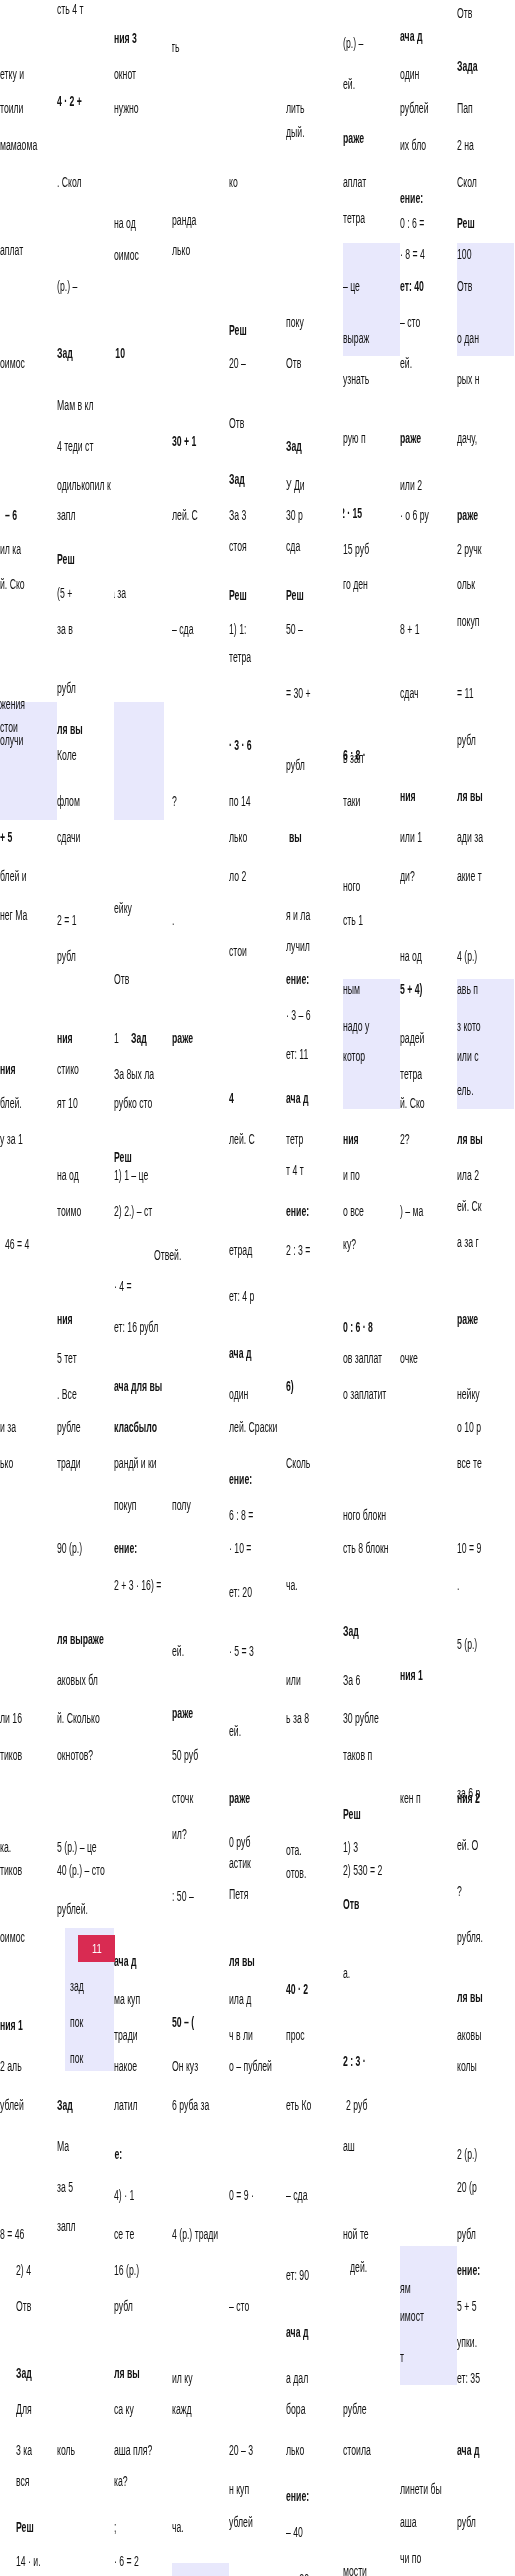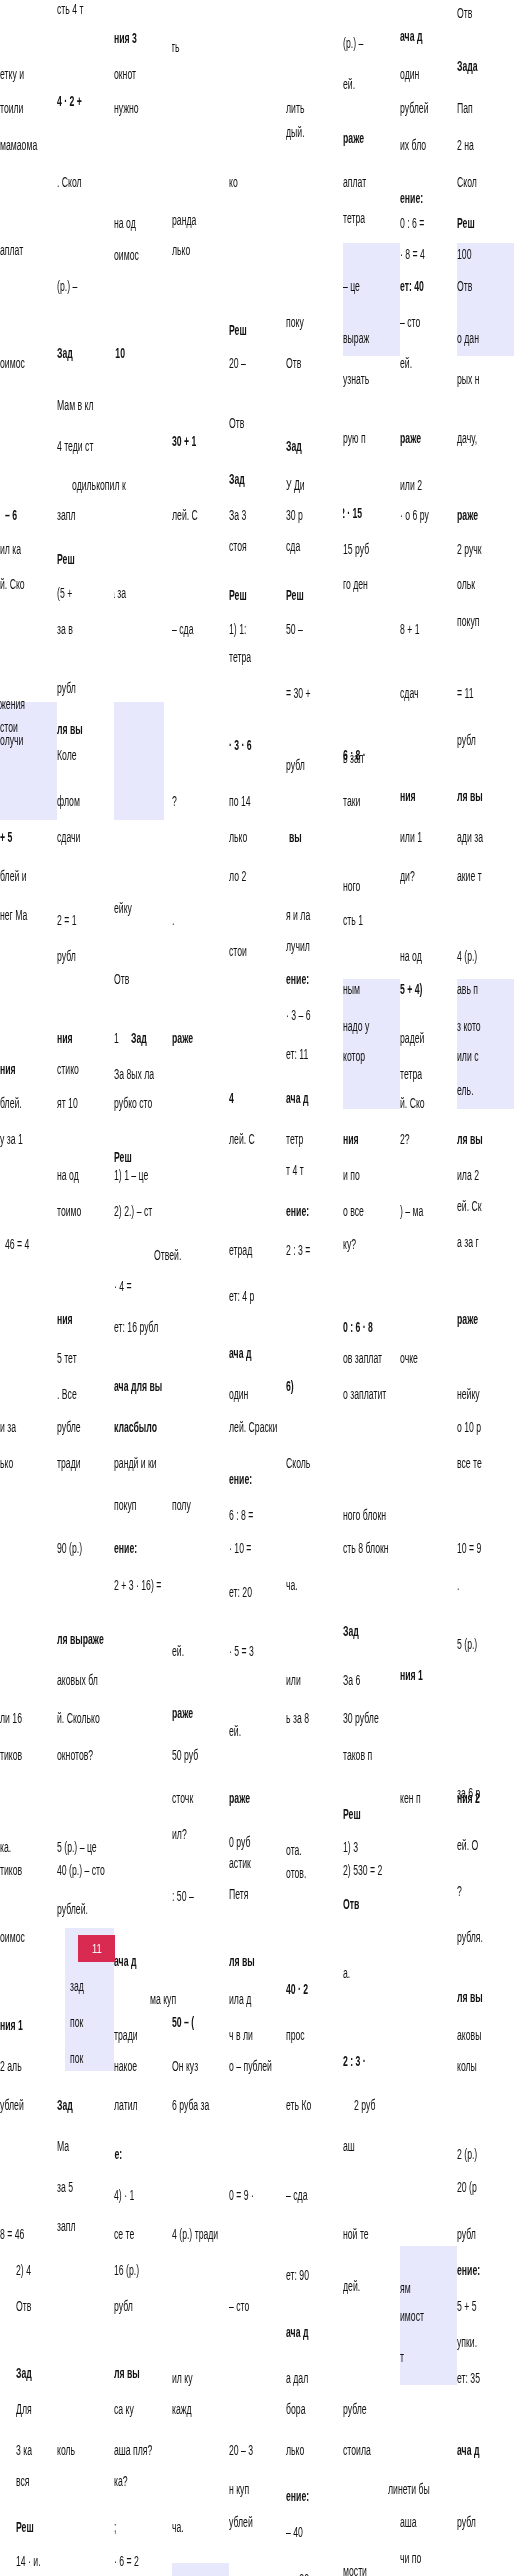--- a/index.html
+++ b/index.html
@@ -210,21 +210,21 @@
       </div>
       <div class="tile" style="left: 343px; top: 430px; height: 20.6px;">
         <span class="frag" style="left: 0px; top: 0px;">рую п</span>
       </div>
       <div class="tile" style="left: 400px; top: 430px; height: 20.6px;">
         <span class="frag b" style="left: 0px; top: 0px;">раже</span>
       </div>
       <div class="tile" style="left: 457px; top: 430px; height: 20.6px;">
         <span class="frag" style="left: 0px; top: 0px;">дачу,</span>
       </div>
-      <div class="tile" style="left: 57px; top: 477px; height: 20.6px; margin-left: 15px;">
+      <div class="tile" style="left: 57px; top: 477px; height: 20.6px;">
         <span class="frag" style="left: 0px; top: 0px;">одилькопил к</span>
       </div>
       <div class="tile" style="left: 229px; top: 471px; height: 20.6px;">
         <span class="frag b" style="left: 0px; top: 0px;">Зад</span>
       </div>
       <div class="tile" style="left: 286px; top: 477px; height: 20.6px;">
         <span class="frag" style="left: 0px; top: 0px;">У Ди</span>
       </div>
       <div class="tile" style="left: 400px; top: 477px; height: 20.6px;">
         <span class="frag" style="left: 0px; top: 0px;">или 2</span>
@@ -850,21 +850,21 @@
       </div>
       <div class="tile" style="left: 229px; top: 1953px; height: 20.6px;">
         <span class="frag b" style="left: 0px; top: 0px;">ля вы</span>
       </div>
       <div class="tile" style="left: 343px; top: 1965px; height: 20.6px;">
         <span class="frag" style="left: 0px; top: 0px;">а.</span>
       </div>
       <div class="tile" style="left: 57px; top: 1978px; height: 20.6px;">
         <span class="frag" style="left: 13px; top: 0px;">зад</span>
       </div>
-      <div class="tile" style="left: 114px; top: 1991px; height: 20.6px; margin-left: 36px;">
+      <div class="tile" style="left: 114px; top: 1991px; height: 20.6px;">
         <span class="frag" style="left: 0px; top: 0px;">ма куп</span>
       </div>
       <div class="tile" style="left: 229px; top: 1991px; height: 20.6px;">
         <span class="frag" style="left: 0px; top: 0px;">ила д</span>
       </div>
       <div class="tile" style="left: 286px; top: 1981px; height: 20.6px;">
         <span class="frag b" style="left: 0px; top: 0px;">40 · 2</span>
       </div>
       <div class="tile" style="left: 457px; top: 1989px; height: 20.6px;">
         <span class="frag b" style="left: 0px; top: 0px;">ля вы</span>
@@ -919,21 +919,21 @@
       </div>
       <div class="tile" style="left: 114px; top: 2097px; height: 20.6px;">
         <span class="frag" style="left: 0px; top: 0px;">латил</span>
       </div>
       <div class="tile" style="left: 172px; top: 2097px; height: 20.6px;">
         <span class="frag" style="left: 0px; top: 0px;">6 руба за</span>
       </div>
       <div class="tile" style="left: 286px; top: 2097px; height: 20.6px;">
         <span class="frag" style="left: 0px; top: 0px;">еть Ко</span>
       </div>
-      <div class="tile" style="left: 354px; top: 2097px; height: 20.6px;">
+      <div class="tile" style="left: 346px; top: 2097px; height: 20.6px;">
         <span class="frag" style="left: 0px; top: 0px;">2 руб</span>
       </div>
       <div class="tile" style="left: 57px; top: 2138px; height: 20.6px;">
         <span class="frag" style="left: 0px; top: 0px;">Ма</span>
       </div>
       <div class="tile" style="left: 114px; top: 2146px; height: 20.6px;">
         <span class="frag b" style="left: -15.5px; top: 0px;">ение:</span>
       </div>
       <div class="tile" style="left: 343px; top: 2138px; height: 20.6px;">
         <span class="frag" style="left: 0px; top: 0px;">аш</span>
@@ -976,21 +976,21 @@
       </div>
       <div class="tile" style="left: 0px; top: 2262px; height: 20.6px;">
         <span class="frag" style="left: 15.5px; top: 0px;">2) 4</span>
       </div>
       <div class="tile" style="left: 114px; top: 2262px; height: 20.6px;">
         <span class="frag" style="left: 0px; top: 0px;">16 (р.)</span>
       </div>
       <div class="tile" style="left: 286px; top: 2267px; height: 20.6px;">
         <span class="frag" style="left: 0px; top: 0px;">ет: 90</span>
       </div>
-      <div class="tile" style="left: 343px; top: 2259px; height: 20.6px; margin-top: 19px;">
+      <div class="tile" style="left: 350px; top: 2259px; height: 20.6px;">
         <span class="frag" style="left: 0px; top: 0px;">дей.</span>
       </div>
       <div class="tile" style="left: 400px; top: 2280px; height: 20.6px;">
         <span class="frag" style="left: 0px; top: 0px;">ям</span>
       </div>
       <div class="tile" style="left: 457px; top: 2262px; height: 20.6px;">
         <span class="frag b" style="left: 0px; top: 0px;">ение:</span>
       </div>
       <div class="tile" style="left: 0px; top: 2298px; height: 20.6px;">
         <span class="frag" style="left: 15.5px; top: 0px;">Отв</span>
@@ -1072,21 +1072,21 @@
       </div>
       <div class="tile" style="left: 114px; top: 2473px; height: 20.6px;">
         <span class="frag" style="left: 0px; top: 0px;">ка?</span>
       </div>
       <div class="tile" style="left: 229px; top: 2481px; height: 20.6px;">
         <span class="frag" style="left: 0px; top: 0px;">н куп</span>
       </div>
       <div class="tile" style="left: 286px; top: 2488px; height: 20.6px;">
         <span class="frag b" style="left: 0px; top: 0px;">ение:</span>
       </div>
-      <div class="tile" style="left: 388px; top: 2481px; height: 20.6px; text-align: right;">
+      <div class="tile" style="left: 400px; top: 2481px; height: 20.6px; text-align: right;">
         <span class="frag" style="left: 0px; top: 0px;">линети бы</span>
       </div>
       <div class="tile" style="left: 0px; top: 2519px; height: 20.6px;">
         <span class="frag b" style="left: 15.5px; top: 0px;">Реш</span>
       </div>
       <div class="tile" style="left: 114px; top: 2519px; height: 20.6px;">
         <span class="frag" style="left: 0px; top: 0px;">;</span>
       </div>
       <div class="tile" style="left: 172px; top: 2519px; height: 20.6px;">
         <span class="frag" style="left: 0px; top: 0px;">ча.</span>

